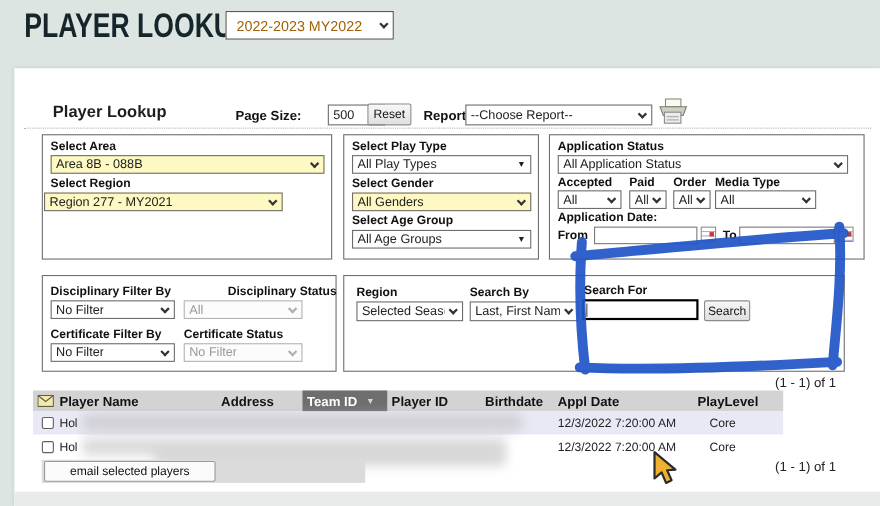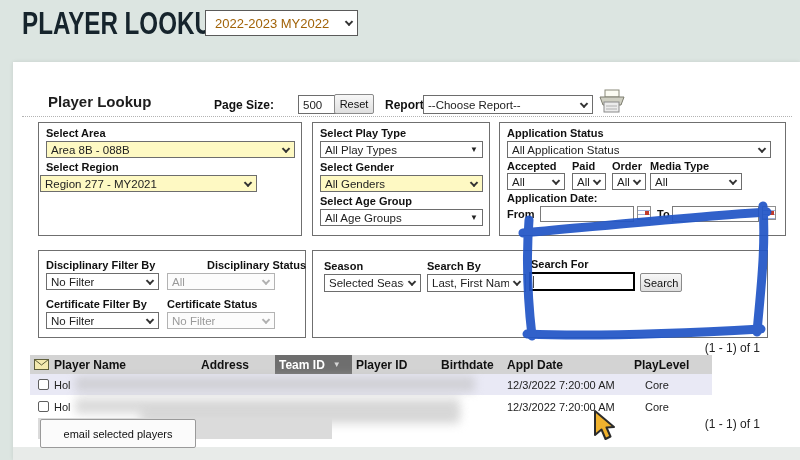--- a/index.html
+++ b/index.html
@@ -60,21 +60,21 @@
   .th { padding-left:4px; display:flex; align-items:center; height:100%; }
   .th-sorted { background:#6e6e6e; color:#fff; }
   .sort-tri { font-size:8px; color:#d6d6d6; margin-left:8px; }
   .trow { position:absolute; left:30px; width:682px; height:21px; display:flex;
     font-size:11px; color:#222; align-items:center; }
   .td { padding-left:4px; white-space:nowrap; overflow:visible; }
   .cb { width:11px; height:11px; border:1px solid #5f5f5f; border-radius:2px; background:#fff;
     margin-left:4px; }
   .blur { position:absolute; background:#bdbdbd; opacity:.55; filter:blur(5px); border-radius:4px; }
   .email-strip { left:38px; top:418px; width:294px; height:21px; background:#dbdbdb; }
-  .email-btn { left:40px; top:419px; width:156px; height:29px; background:#fbfbfb;
+  .email-btn { left:40px; top:419px; width:156px; height:19px; background:#fbfbfb;
     border:1px solid #9a9a9a; font-size:11px; }
   svg { display:block; }
 </style>
 </head>
 <body>
 
 <div class="abs page-title">PLAYER LOOKUP</div>
 <div class="abs my-select">
   <span>2022-2023 MY2022</span>
   <span class="chev"></span>
@@ -189,21 +189,21 @@
     <span class="sel-txt">No Filter</span>
     <span class="chev"></span>
   </div>
   <div class="sel dis" style="left:128px; top:61px; width:108px;">
     <span class="sel-txt">No Filter</span>
     <span class="chev"></span>
   </div>
 </div>
 
 <div class="box" style="left:312px; top:250px; width:456px; height:88px;">
-  <div class="abs lbl" style="left:11px; top:9px;">Season</div>
+  <div class="abs lbl" style="left:11px; top:9px;">Region</div>
   <div class="sel" style="left:11px; top:23px; width:97px; height:18px;">
     <span class="sel-txt">Selected Season</span>
     <span class="chev"></span>
   </div>
   <div class="abs lbl" style="left:114px; top:9px;">Search By</div>
   <div class="sel" style="left:114px; top:23px; width:99px; height:18px;">
     <span class="sel-txt">Last, First Name</span>
     <span class="chev"></span>
   </div>
   <div class="abs lbl" style="left:218px; top:7px;">Search For</div>

